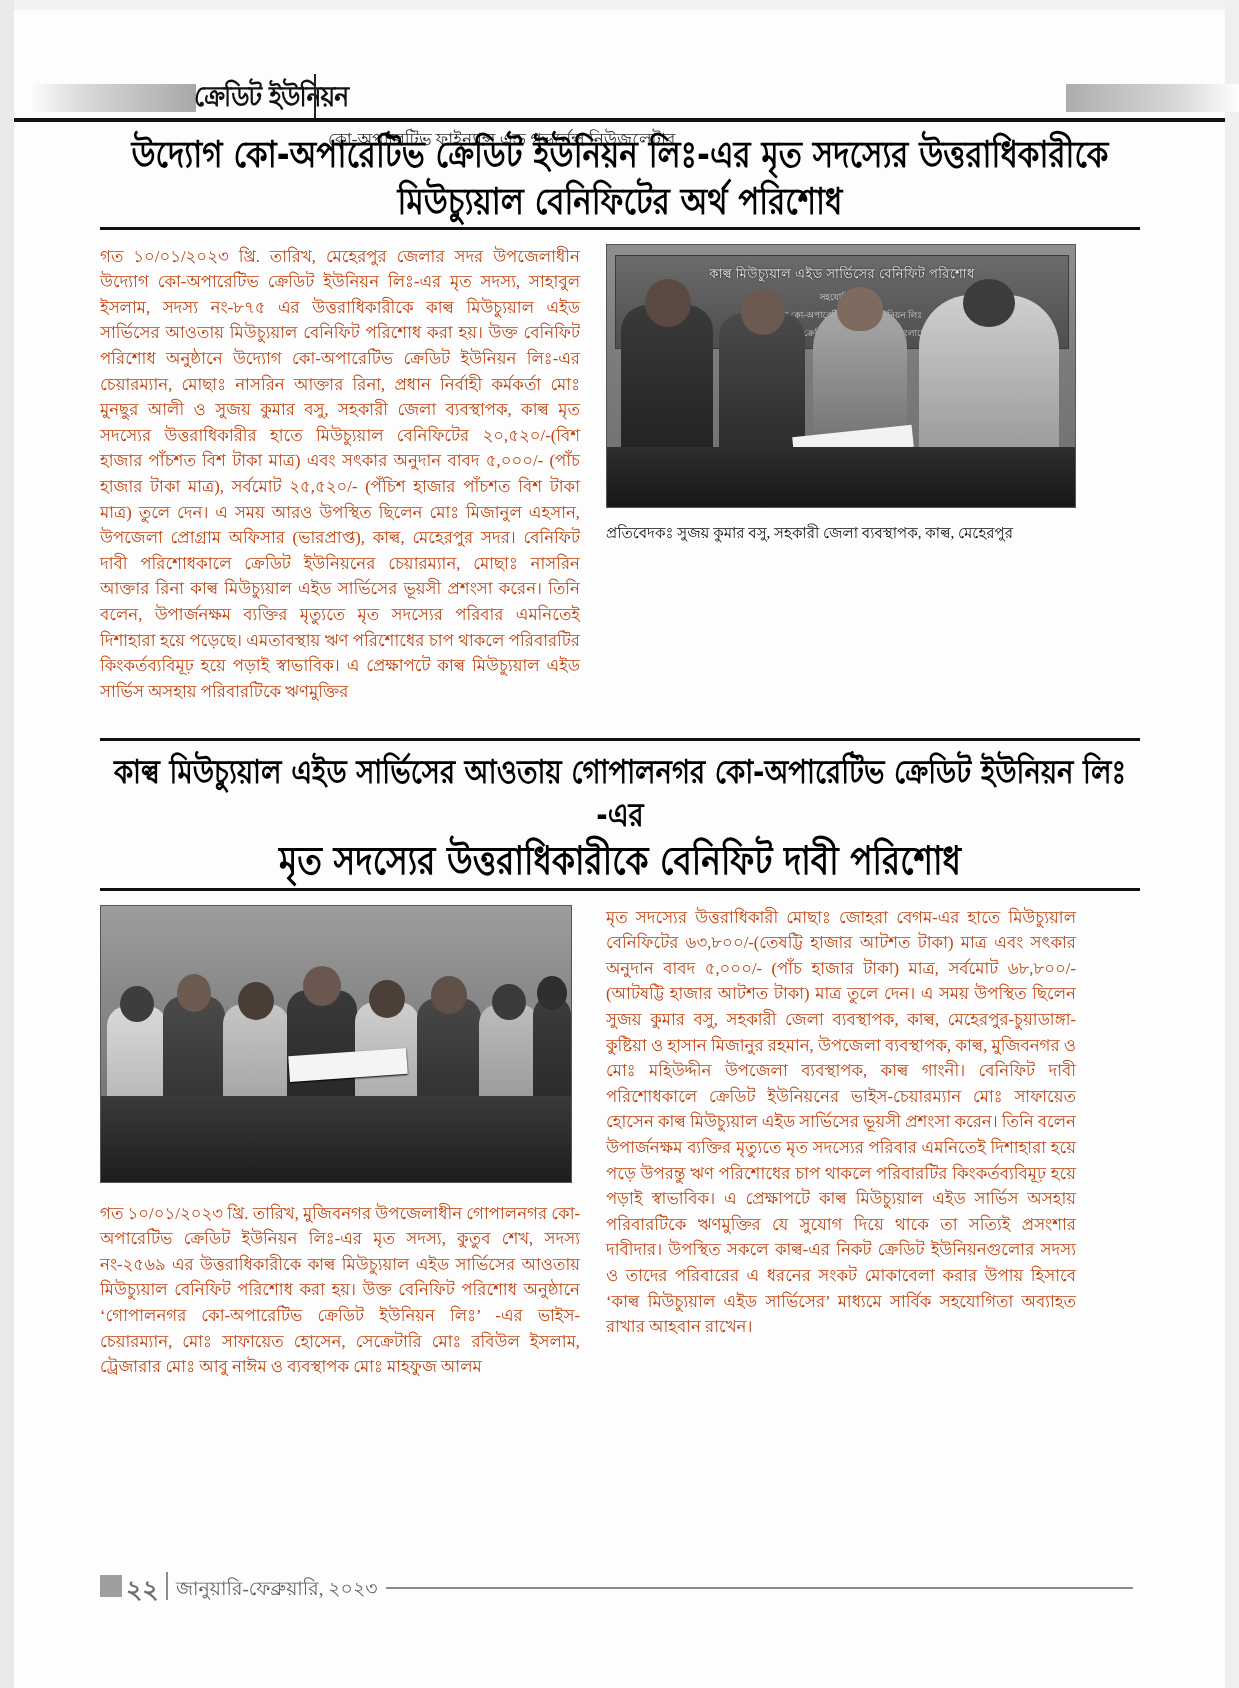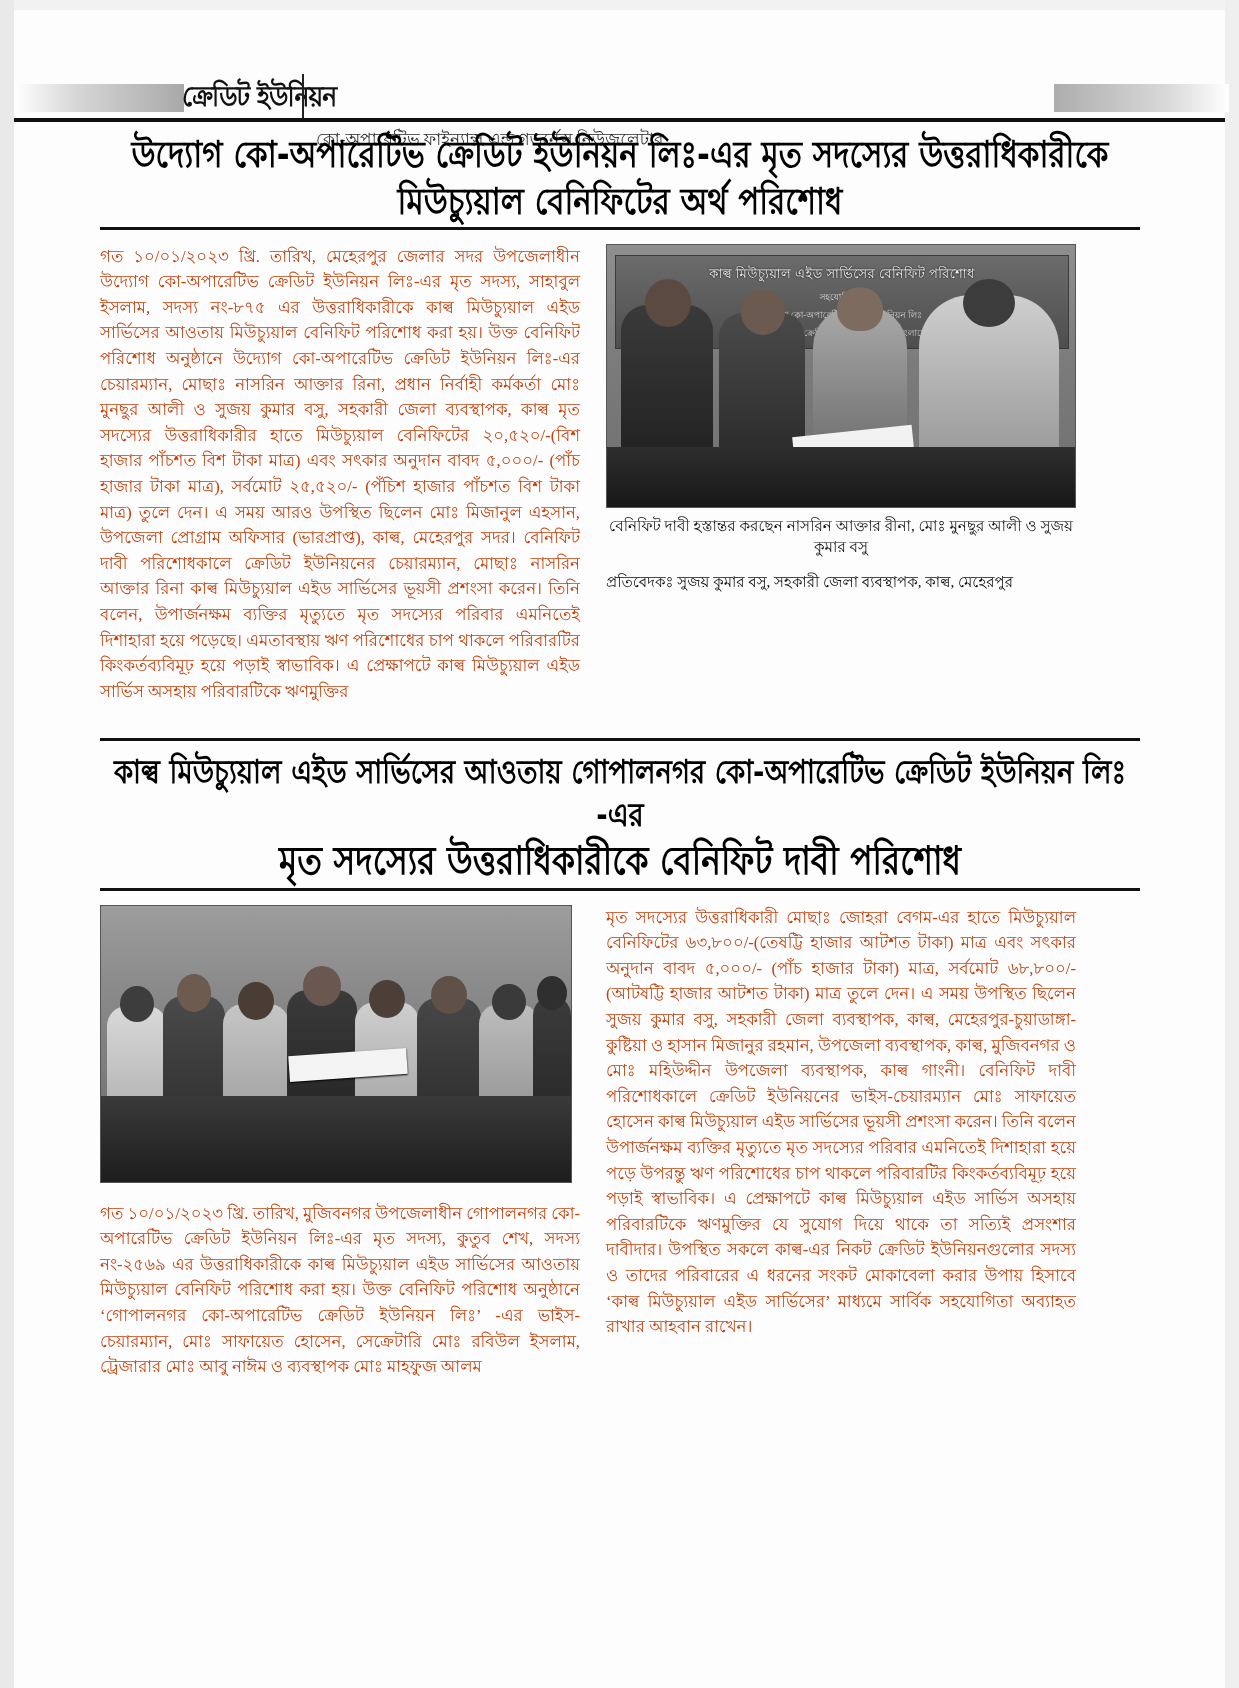--- a/index.html
+++ b/index.html
@@ -14,21 +14,21 @@
     position:absolute;inset:0;
     background:#fdfdfd;
   }
   
   .edge-left{position:absolute;left:0;top:0;width:14px;height:1688px;background:#e9e9e9;}
   .edge-top{position:absolute;left:0;top:0;width:1239px;height:10px;background:#f2f2f2;}
   .edge-right{position:absolute;right:0;top:0;width:14px;height:1688px;background:#efefef;}
 
   
   .masthead{
-    position:absolute;left:14px;top:78px;width:1211px;height:44px;
+    position:absolute;left:26px;top:78px;width:1211px;height:44px;
   }
   .mast-grad{
     position:absolute;left:0;top:6px;width:170px;height:28px;
     background:linear-gradient(to right,#ffffff 0%,#d8d8d8 35%,#a8a8a8 100%);
   }
   .mast-grad-right{
     position:absolute;right:-4px;top:6px;width:175px;height:28px;
     background:linear-gradient(to left,#ffffff 0%,#d9d9d9 35%,#adadad 100%);
   }
   .mast-logo{
@@ -218,21 +218,20 @@
               <div class="bt3">উদ্যোগ কো-অপারেটিভ ক্রেডিট ইউনিয়ন লিঃ</div>
               <div class="bt4">দি কো-অপারেটিভ ক্রেডিট ইউনিয়ন লীগ অব বাংলাদেশ লিঃ</div>
             </div>
             <div class="p1"></div>
             <div class="p2"></div>
             <div class="p3"></div>
             <div class="p4"></div>
             <div class="paper"></div>
             <div class="table"></div>
           </div>
-          <div class="caption">বেনিফিট দাবী হস্তান্তর করছেন নাসরিন আক্তার রীনা, মোঃ মুনছুর আলী ও সুজয় কুমার বসু</div>
           <div class="byline">প্রতিবেদকঃ সুজয় কুমার বসু, সহকারী জেলা ব্যবস্থাপক, কাল্ব, মেহেরপুর</div>
         </div>
 
       </div>
     </div>
 
     <div style="margin-top:34px;">
       <div class="hl-rule-top"></div>
       <div class="headline hl1" style="font-size:27.5px;margin-top:8px;">
         <span>কাল্ব মিউচ্যুয়াল এইড সার্ভিসের আওতায় গোপালনগর কো-অপারেটিভ ক্রেডিট ইউনিয়ন লিঃ -এর</span>
@@ -277,14 +276,21 @@
 
         <div class="col right">
           <p class="body">মৃত সদস্যের উত্তরাধিকারী মোছাঃ জোহরা বেগম-এর হাতে মিউচ্যুয়াল বেনিফিটের ৬৩,৮০০/-(তেষট্টি হাজার আটশত টাকা) মাত্র এবং সৎকার অনুদান বাবদ ৫,০০০/- (পাঁচ হাজার টাকা) মাত্র, সর্বমোট ৬৮,৮০০/-(আটষট্টি হাজার আটশত টাকা) মাত্র তুলে দেন। এ সময় উপস্থিত ছিলেন সুজয় কুমার বসু, সহকারী জেলা ব্যবস্থাপক, কাল্ব, মেহেরপুর-চুয়াডাঙ্গা-কুষ্টিয়া ও হাসান মিজানুর রহমান, উপজেলা ব্যবস্থাপক, কাল্ব, মুজিবনগর ও মোঃ মহিউদ্দীন উপজেলা ব্যবস্থাপক, কাল্ব গাংনী। বেনিফিট দাবী পরিশোধকালে ক্রেডিট ইউনিয়নের ভাইস-চেয়ারম্যান মোঃ সাফায়েত হোসেন কাল্ব মিউচ্যুয়াল এইড সার্ভিসের ভূয়সী প্রশংসা করেন। তিনি বলেন উপার্জনক্ষম ব্যক্তির মৃত্যুতে মৃত সদস্যের পরিবার এমনিতেই দিশাহারা হয়ে পড়ে উপরন্তু ঋণ পরিশোধের চাপ থাকলে পরিবারটির কিংকর্তব্যবিমূঢ় হয়ে পড়াই স্বাভাবিক। এ প্রেক্ষাপটে কাল্ব মিউচ্যুয়াল এইড সার্ভিস অসহায় পরিবারটিকে ঋণমুক্তির যে সুযোগ দিয়ে থাকে তা সত্যিই প্রসংশার দাবীদার। উপস্থিত সকলে কাল্ব-এর নিকট ক্রেডিট ইউনিয়নগুলোর সদস্য ও তাদের পরিবারের এ ধরনের সংকট মোকাবেলা করার উপায় হিসাবে ‘কাল্ব মিউচ্যুয়াল এইড সার্ভিসের’ মাধ্যমে সার্বিক সহযোগিতা অব্যাহত রাখার আহবান রাখেন।</p>
         </div>
 
       </div>
     </div>
 
   </div>
 
+  <div class="footer">
+    <div class="f-block"></div>
+    <div class="f-num">২২</div>
+    <div class="f-bar"></div>
+    <div class="f-date">জানুয়ারি-ফেব্রুয়ারি, ২০২৩</div>
+    <div class="f-line"></div>
+  </div>
 
 </div>
 
 </body></html>

